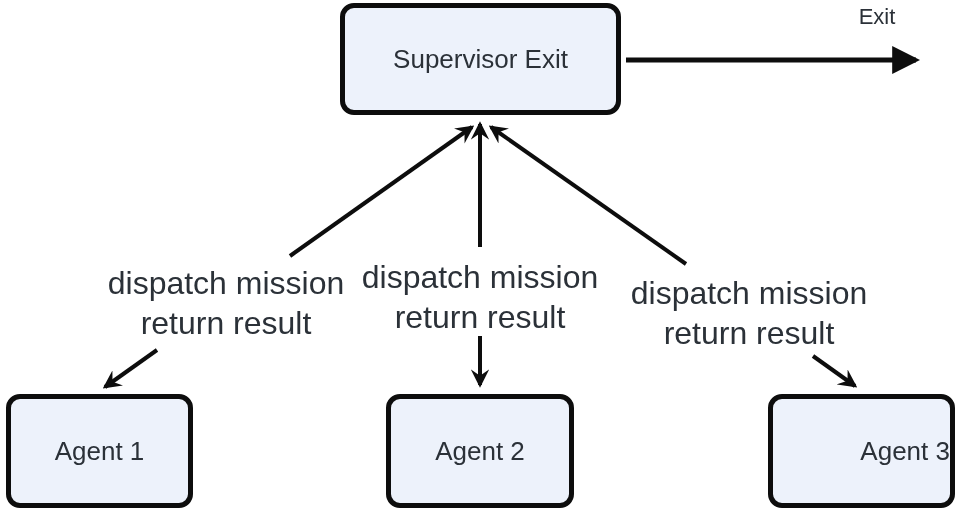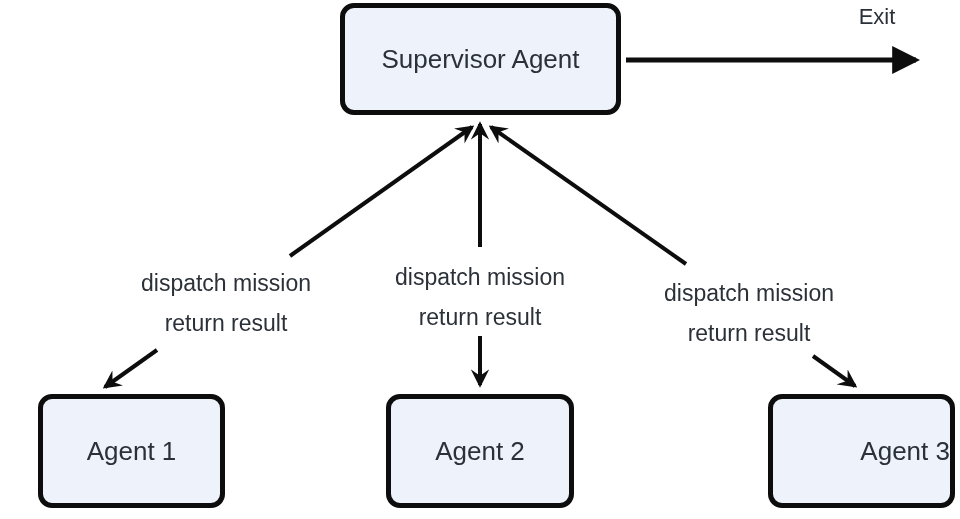--- a/index.html
+++ b/index.html
@@ -29,29 +29,29 @@
     border: 5px solid #0d0d0d;
     border-radius: 14px;
     display: flex;
     align-items: center;
     justify-content: center;
     font-size: 26px;
     color: #2b3138;
     white-space: nowrap;
   }
   #node-supervisor { left: 340px; top: 3px;   width: 281px; height: 112px; }
-  #node-agent1     { left: 6px;   top: 394px; width: 187px; height: 114px; margin-left: 32px; }
+  #node-agent1     { left: 6px;   top: 394px; width: 187px; height: 114px; }
   #node-agent2     { left: 386px; top: 394px; width: 188px; height: 114px; }
   #node-agent3     { left: 768px; top: 394px; width: 187px; height: 114px; justify-content: flex-end; }
 
   .edge-label {
     position: absolute;
     width: 280px;
     text-align: center;
-    font-size: 23px;
+    font-size: 32px;
     line-height: 40px;
     color: #2b3138;
   }
   #edge-label-1 { left: 86px;  top: 263px; }
   #edge-label-2 { left: 340px; top: 257px; }
   #edge-label-3 { left: 609px; top: 273px; }
 
   #exit-label {
     position: absolute;
     left: 817px;
@@ -82,21 +82,21 @@
     <line x1="686" y1="264" x2="491" y2="127" stroke="#0d0d0d" stroke-width="4" marker-end="url(#arrow-barb)"></line>
 
     <line x1="157" y1="350" x2="105" y2="387" stroke="#0d0d0d" stroke-width="4" marker-end="url(#arrow-barb)"></line>
     <line x1="480" y1="336" x2="480" y2="385" stroke="#0d0d0d" stroke-width="4" marker-end="url(#arrow-barb)"></line>
     <line x1="813" y1="356" x2="855" y2="386" stroke="#0d0d0d" stroke-width="4" marker-end="url(#arrow-barb)"></line>
 
     <line x1="626" y1="60" x2="916" y2="60" stroke="#0d0d0d" stroke-width="5" marker-end="url(#arrow-solid)"></line>
   </svg>
 
   <div id="node-supervisor" class="node">
-    <span>Supervisor Agent</span>
+    <span>Supervisor Exit</span>
   </div>
   <div id="node-agent1" class="node">
     <span>Agent 1</span>
   </div>
   <div id="node-agent2" class="node">
     <span>Agent 2</span>
   </div>
   <div id="node-agent3" class="node">
     <span>Agent 3</span>
   </div>

